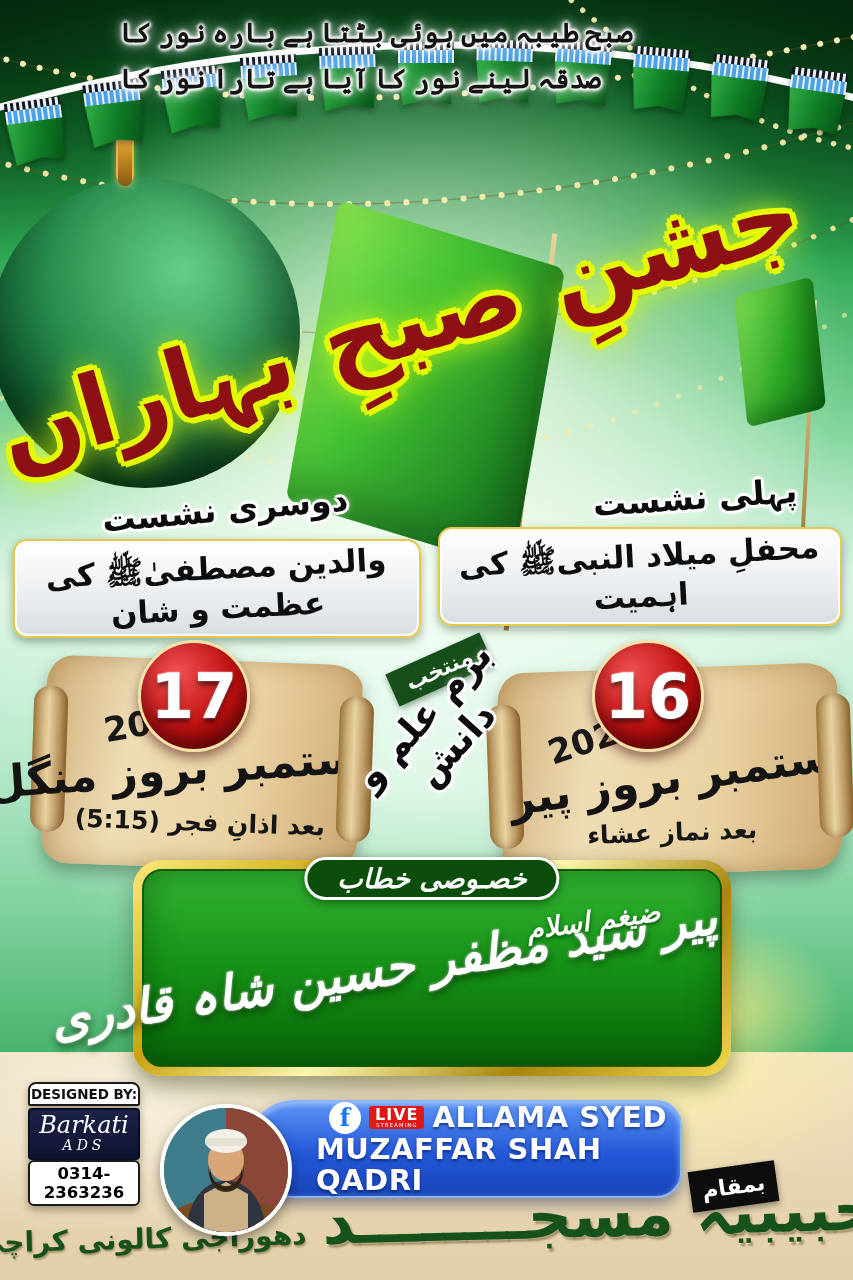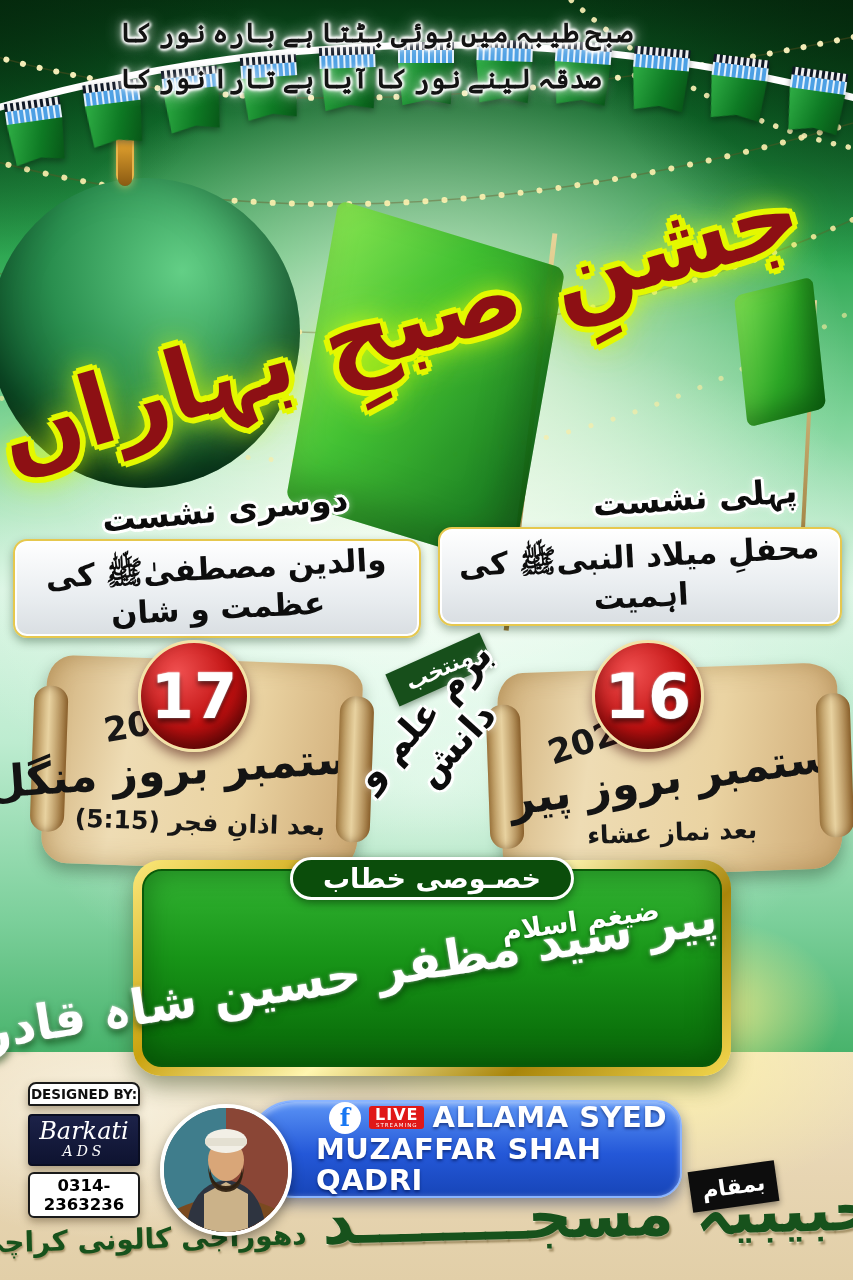--- a/index.html
+++ b/index.html
@@ -113,39 +113,39 @@
   .badge-text{left:330px;top:688px;width:220px;text-align:center;transform:rotate(-48deg);
     font-size:37px;font-weight:bold;color:#0c0c0c;line-height:1.15;
     text-shadow:-3px 0 0 #fff,3px 0 0 #fff,0 -3px 0 #fff,0 3px 0 #fff,-2px -2px 0 #fff,2px 2px 0 #fff,0 0 8px #fff;}
 
   
   .banner-outer{left:133px;top:860px;width:598px;height:216px;border-radius:28px;padding:9px;
     background:linear-gradient(140deg,#fbe87a,#caa20e 28%,#fff6b0 50%,#a8850a 74%,#f4d84e);
     box-shadow:0 10px 22px rgba(40,60,20,.45);}
   .banner-inner{width:100%;height:100%;border-radius:20px;position:relative;
     background:linear-gradient(180deg,#33b433,#189518 45%,#0d770d 80%,#0a650a);
-    border:2px solid #0a5a0a;box-shadow:inset 0 0 30px rgba(0,60,0,.5);}
+    border:2px solid #0a5a0a;box-shadow:inset 0 0 30px rgba(0,60,0,.5);font-style:italic;}
   .banner-pill{position:absolute;left:50%;top:-14px;transform:translateX(-50%);
     background:#0b4d0b;border:3px solid #fff;border-radius:999px;padding:3px 30px;
     color:#fff;font-size:27px;font-weight:bold;white-space:nowrap;box-shadow:0 3px 8px rgba(0,30,0,.5);}
   .banner-honorific{position:absolute;right:60px;top:34px;color:#fff;font-size:27px;font-weight:bold;
     transform:rotate(-8deg);text-shadow:0 2px 4px rgba(0,50,0,.7);}
   .banner-name{position:absolute;left:0;right:0;top:62px;text-align:center;color:#fff;
     font-size:49px;font-weight:bold;transform:rotate(-9deg);white-space:nowrap;
     text-shadow:0 4px 8px rgba(0,50,0,.75),0 0 3px #fff;}
 
   
   .designer{left:28px;top:1082px;width:112px;text-align:center;filter:drop-shadow(0 4px 4px rgba(60,40,10,.4));}
   .des-label{background:#fff;border:2px solid #1a1a1a;border-radius:8px 8px 2px 2px;
     font-size:13.5px;font-weight:bold;color:#101010;padding:2px 0;}
   .des-name-box{background:linear-gradient(180deg,#1c2248,#0e1330);border:2px solid #0a0e22;color:#fff;
-    margin-top:8px;border-radius:4px;padding:3px 0 4px;}
+    margin-top:2px;border-radius:4px;padding:3px 0 4px;}
   .des-name{font-family:"DejaVu Serif",serif;font-style:italic;font-size:24px;line-height:1;}
   .des-sub{font-family:"DejaVu Serif",serif;font-style:italic;font-size:14px;letter-spacing:4px;line-height:1.2;}
-  .des-phone{background:#fff;border:2px solid #1a1a1a;border-radius:6px;margin-top:6px;
+  .des-phone{background:#fff;border:2px solid #1a1a1a;border-radius:6px;margin-top:0;
     font-size:16.5px;font-weight:bold;color:#000;padding:2px 0;}
 
   
   .livebar{left:246px;top:1100px;width:436px;height:98px;border-radius:50px 26px 26px 50px;
     background:linear-gradient(180deg,#5a93f5,#2458d8 55%,#1745b8);
     border:2px solid #8ab4ff;box-shadow:0 6px 14px rgba(10,30,90,.45), inset 0 2px 6px rgba(255,255,255,.5);
     display:flex;flex-direction:column;align-items:center;justify-content:center;padding-left:68px;}
   .lb-row{display:flex;align-items:center;gap:8px;}
   .fb-icon{width:32px;height:32px;border-radius:50%;background:#fff;display:flex;align-items:center;justify-content:center;}
   .fb-icon span{color:#1877f2;font-weight:bold;font-size:24px;font-family:"DejaVu Serif",serif;}

